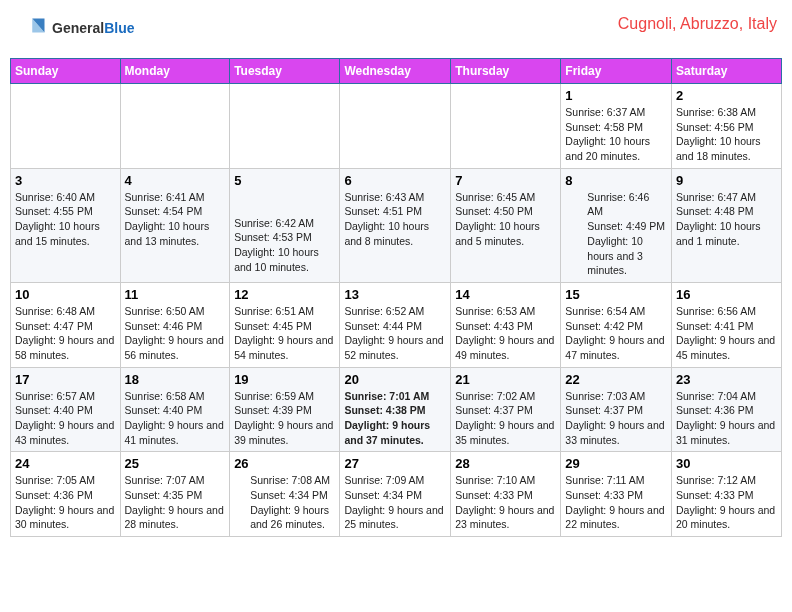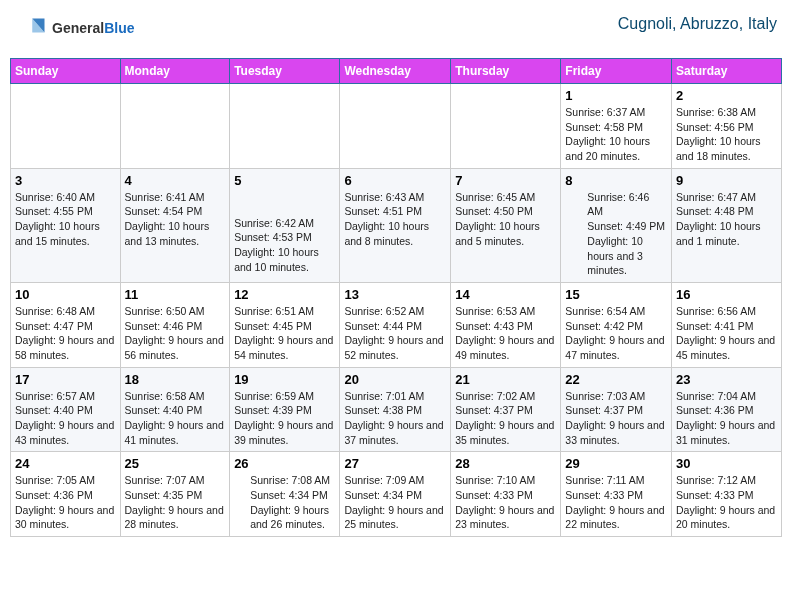--- a/index.html
+++ b/index.html
@@ -38,21 +38,21 @@
     .title-block {
       text-align: right;
     }
     .month-title {
       font-size: 32px;
       font-weight: normal;
       color: #222;
     }
     .location {
       font-size: 16px;
-      color: #0c4a6e;
+      color: #ef4444;
     }
     .calendar {
       width: 100%;
       border-collapse: collapse;
       font-size: 11px;
     }
     .calendar thead th {
       background-color: #d946ef;
       color: #fff;
       padding: 5px 4px;
@@ -240,21 +240,21 @@
 Daylight: 9 hours and 41 minutes.</div>
         </td>
         <td>
           <span class="day-number">19</span>
           <div class="day-info" style="white-space: pre-line;">Sunrise: 6:59 AM
 Sunset: 4:39 PM
 Daylight: 9 hours and 39 minutes.</div>
         </td>
         <td>
           <span class="day-number">20</span>
-          <div class="day-info" style="white-space: pre-line;">Sunrise: 7:01 AM
+          <div class="day-info" style="white-space: pre-line; font-weight: bold;">Sunrise: 7:01 AM
 Sunset: 4:38 PM
 Daylight: 9 hours and 37 minutes.</div>
         </td>
         <td>
           <span class="day-number">21</span>
           <div class="day-info" style="white-space: pre-line;">Sunrise: 7:02 AM
 Sunset: 4:37 PM
 Daylight: 9 hours and 35 minutes.</div>
         </td>
         <td>

